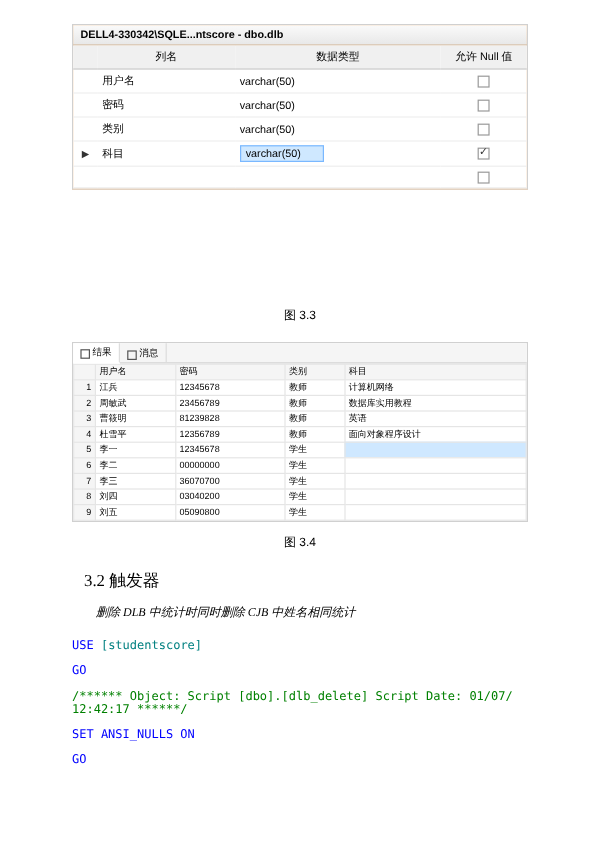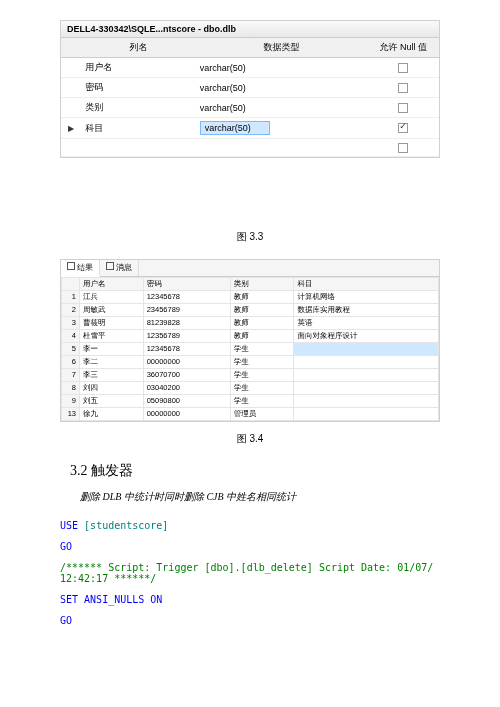--- a/index.html
+++ b/index.html
@@ -8,21 +8,21 @@
     padding: 20px 60px;
     font-family: "Microsoft YaHei", Arial, sans-serif;
     font-size: 10px;
     background: #fff;
     color: #000;
     width: 500px;
   }
   .db-panel {
     border: 1px solid #d0d0d0;
     background: #fdba74;
-    margin-bottom: 72px;
+    margin-bottom: 98px;
   }
   .db-title {
     padding: 3px 6px;
     font-weight: bold;
     font-size: 9px;
     background: linear-gradient(#fafafa,#e8e8e8);
     border-bottom: 1px solid #ccc;
   }
   .db-table {
     width: 100%;
@@ -78,21 +78,21 @@
   .tabstrip {
     display: flex;
     background: #f5f5f5;
     border-bottom: 1px solid #ccc;
     font-size: 8px;
   }
   .tab {
     padding: 2px 6px;
     border-right: 1px solid #ddd;
     display: flex;
-    align-items: flex-start;
+    align-items: flex-end;
     gap: 2px;
     font-family: Liberation Serif, serif;
   }
   .tab.active { background: #fff; border-bottom: 2px solid #fff; margin-bottom: -1px; }
   .tab-icon {
     display: inline-block;
     width: 8px;
     height: 8px;
     border: 1px solid #555;
     font-size: 6px;
@@ -270,36 +270,29 @@
           <td>学生</td>
           <td></td>
         </tr>
         <tr>
           <td class="rownum">9</td>
           <td>刘五</td>
           <td>05090800</td>
           <td>学生</td>
           <td></td>
         </tr>
-        <tr>
-          <td class="rownum">13</td>
-          <td>徐九</td>
-          <td>00000000</td>
-          <td>管理员</td>
-          <td></td>
-        </tr>
       </tbody>
   </table>
 </div>
 <div class="caption">图 3.4</div>
 
 <div class="heading2">3.2 触发器</div>
 <div class="para">删除 DLB 中统计时同时删除 CJB 中姓名相同统计</div>
 
 <div class="code-line">
   <span class="kw-blue">USE </span><span class="kw-teal">[studentscore]</span>
 </div>
 <div class="code-line kw-blue">GO</div>
 <div class="code-line cmt">
-  <span>/****** Script:   Trigger </span><span>[dbo].[dlb_delete]</span><span>       Script Date: 01/07/ 12:42:17 ******/</span>
+  <span>/****** Object:   Script </span><span>[dbo].[dlb_delete]</span><span>       Script Date: 01/07/ 12:42:17 ******/</span>
 </div>
 <div class="code-line kw-blue">SET ANSI_NULLS ON</div>
 <div class="code-line kw-blue">GO</div>
 
 </body></html>

